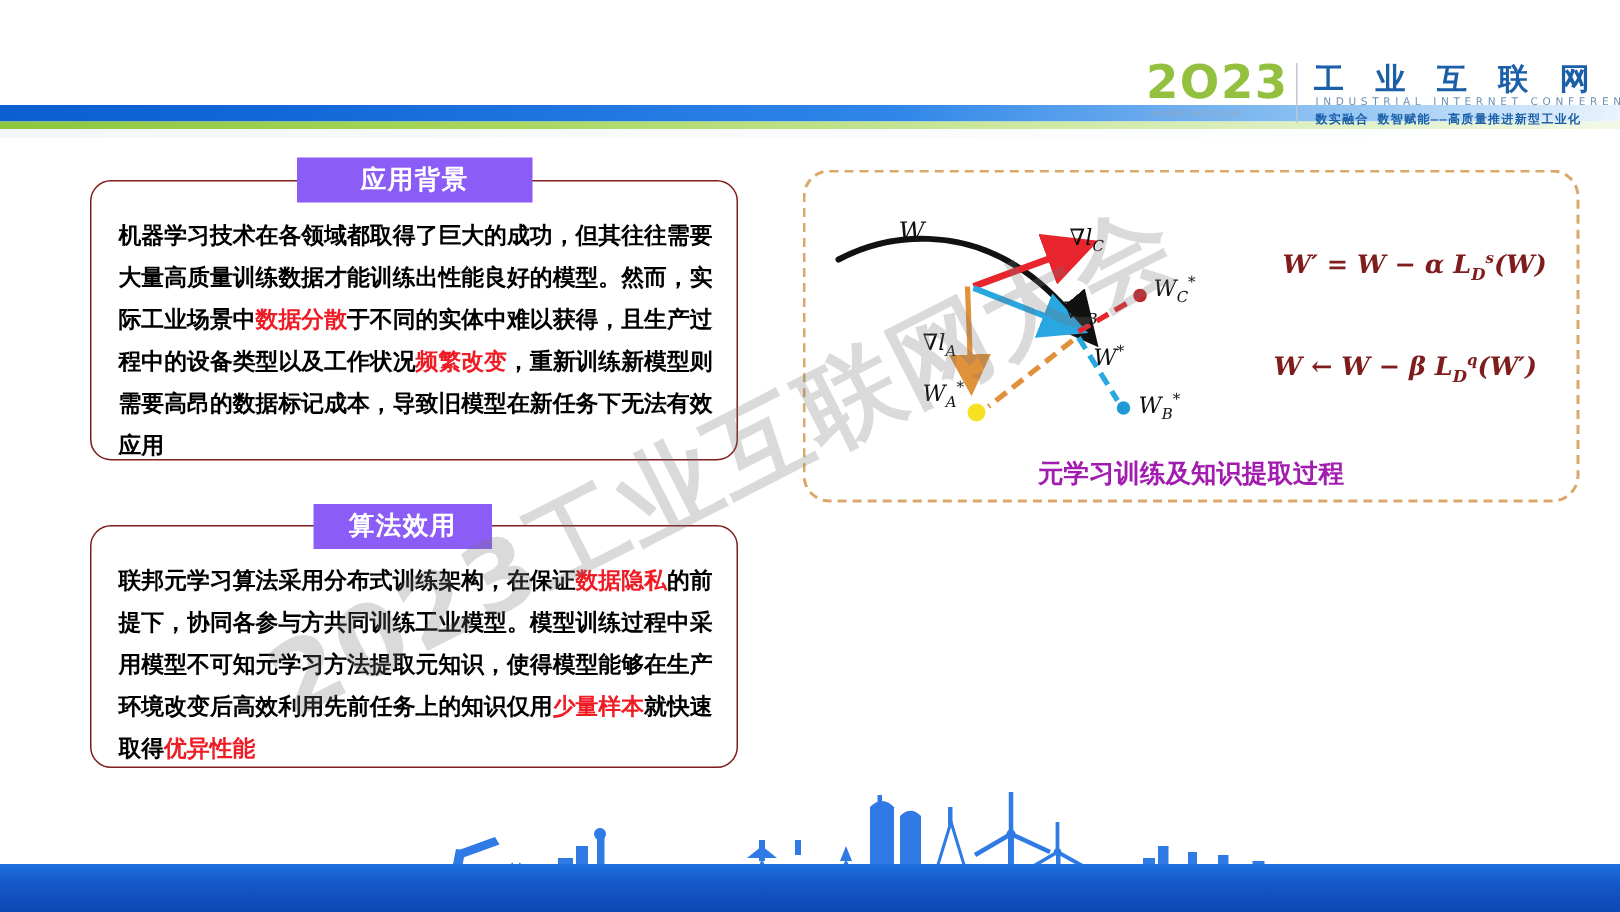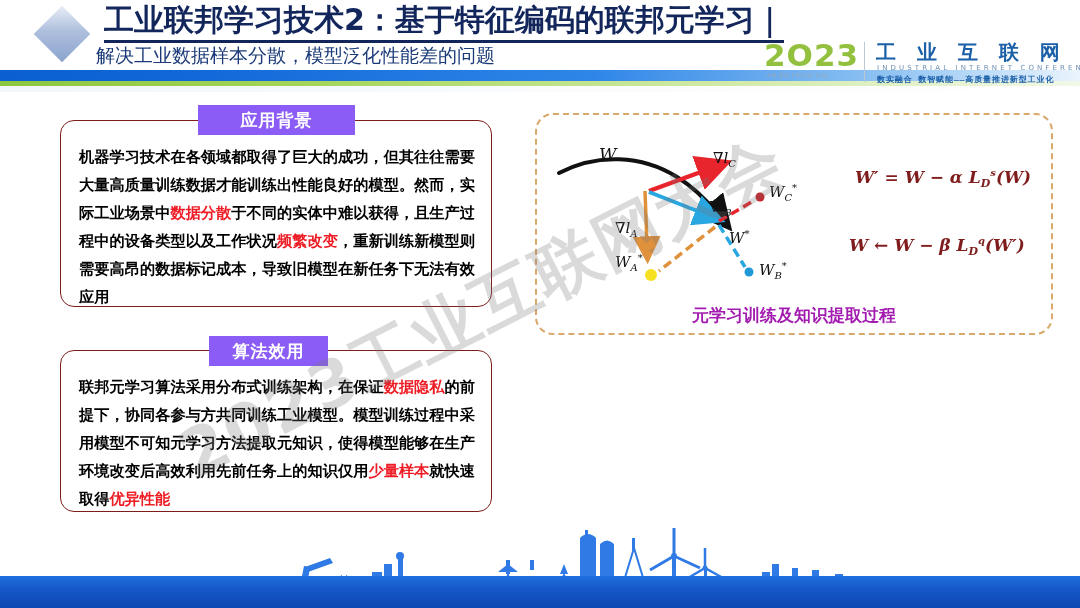--- a/index.html
+++ b/index.html
@@ -134,25 +134,20 @@
     position:absolute;left:0;top:56px;width:1080px;height:32px;
     background:linear-gradient(180deg,#1f6fe0 0%,#1558c8 40%,#0d48b4 100%);
   }
   #footer-skyline{position:absolute;left:0;top:0;width:1080px;height:88px;}
 </style>
 </head>
 <body>
 
 <div id="slide">
 
-  <div class="hdr">
-    <div class="hdr-diamond"></div>
-    <div class="hdr-title">工业联邦学习技术2：基于特征编码的联邦元学习｜</div>
-    <div class="hdr-sub">解决工业数据样本分散，模型泛化性能差的问题</div>
-  </div>
   <div class="hdr-bar-blue"></div>
   <div class="hdr-bar-green"></div>
   <div class="hdr-bar-fade"></div>
 
   <div class="logo">
     <div class="logo-year">2O23</div>
     <div class="logo-year-sub">中国·贵州 5月11日-13日</div>
     <div class="logo-div"></div>
     <div class="logo-cn">工 业 互 联 网 大 会</div>
     <div class="logo-en">INDUSTRIAL INTERNET CONFERENCE</div>

